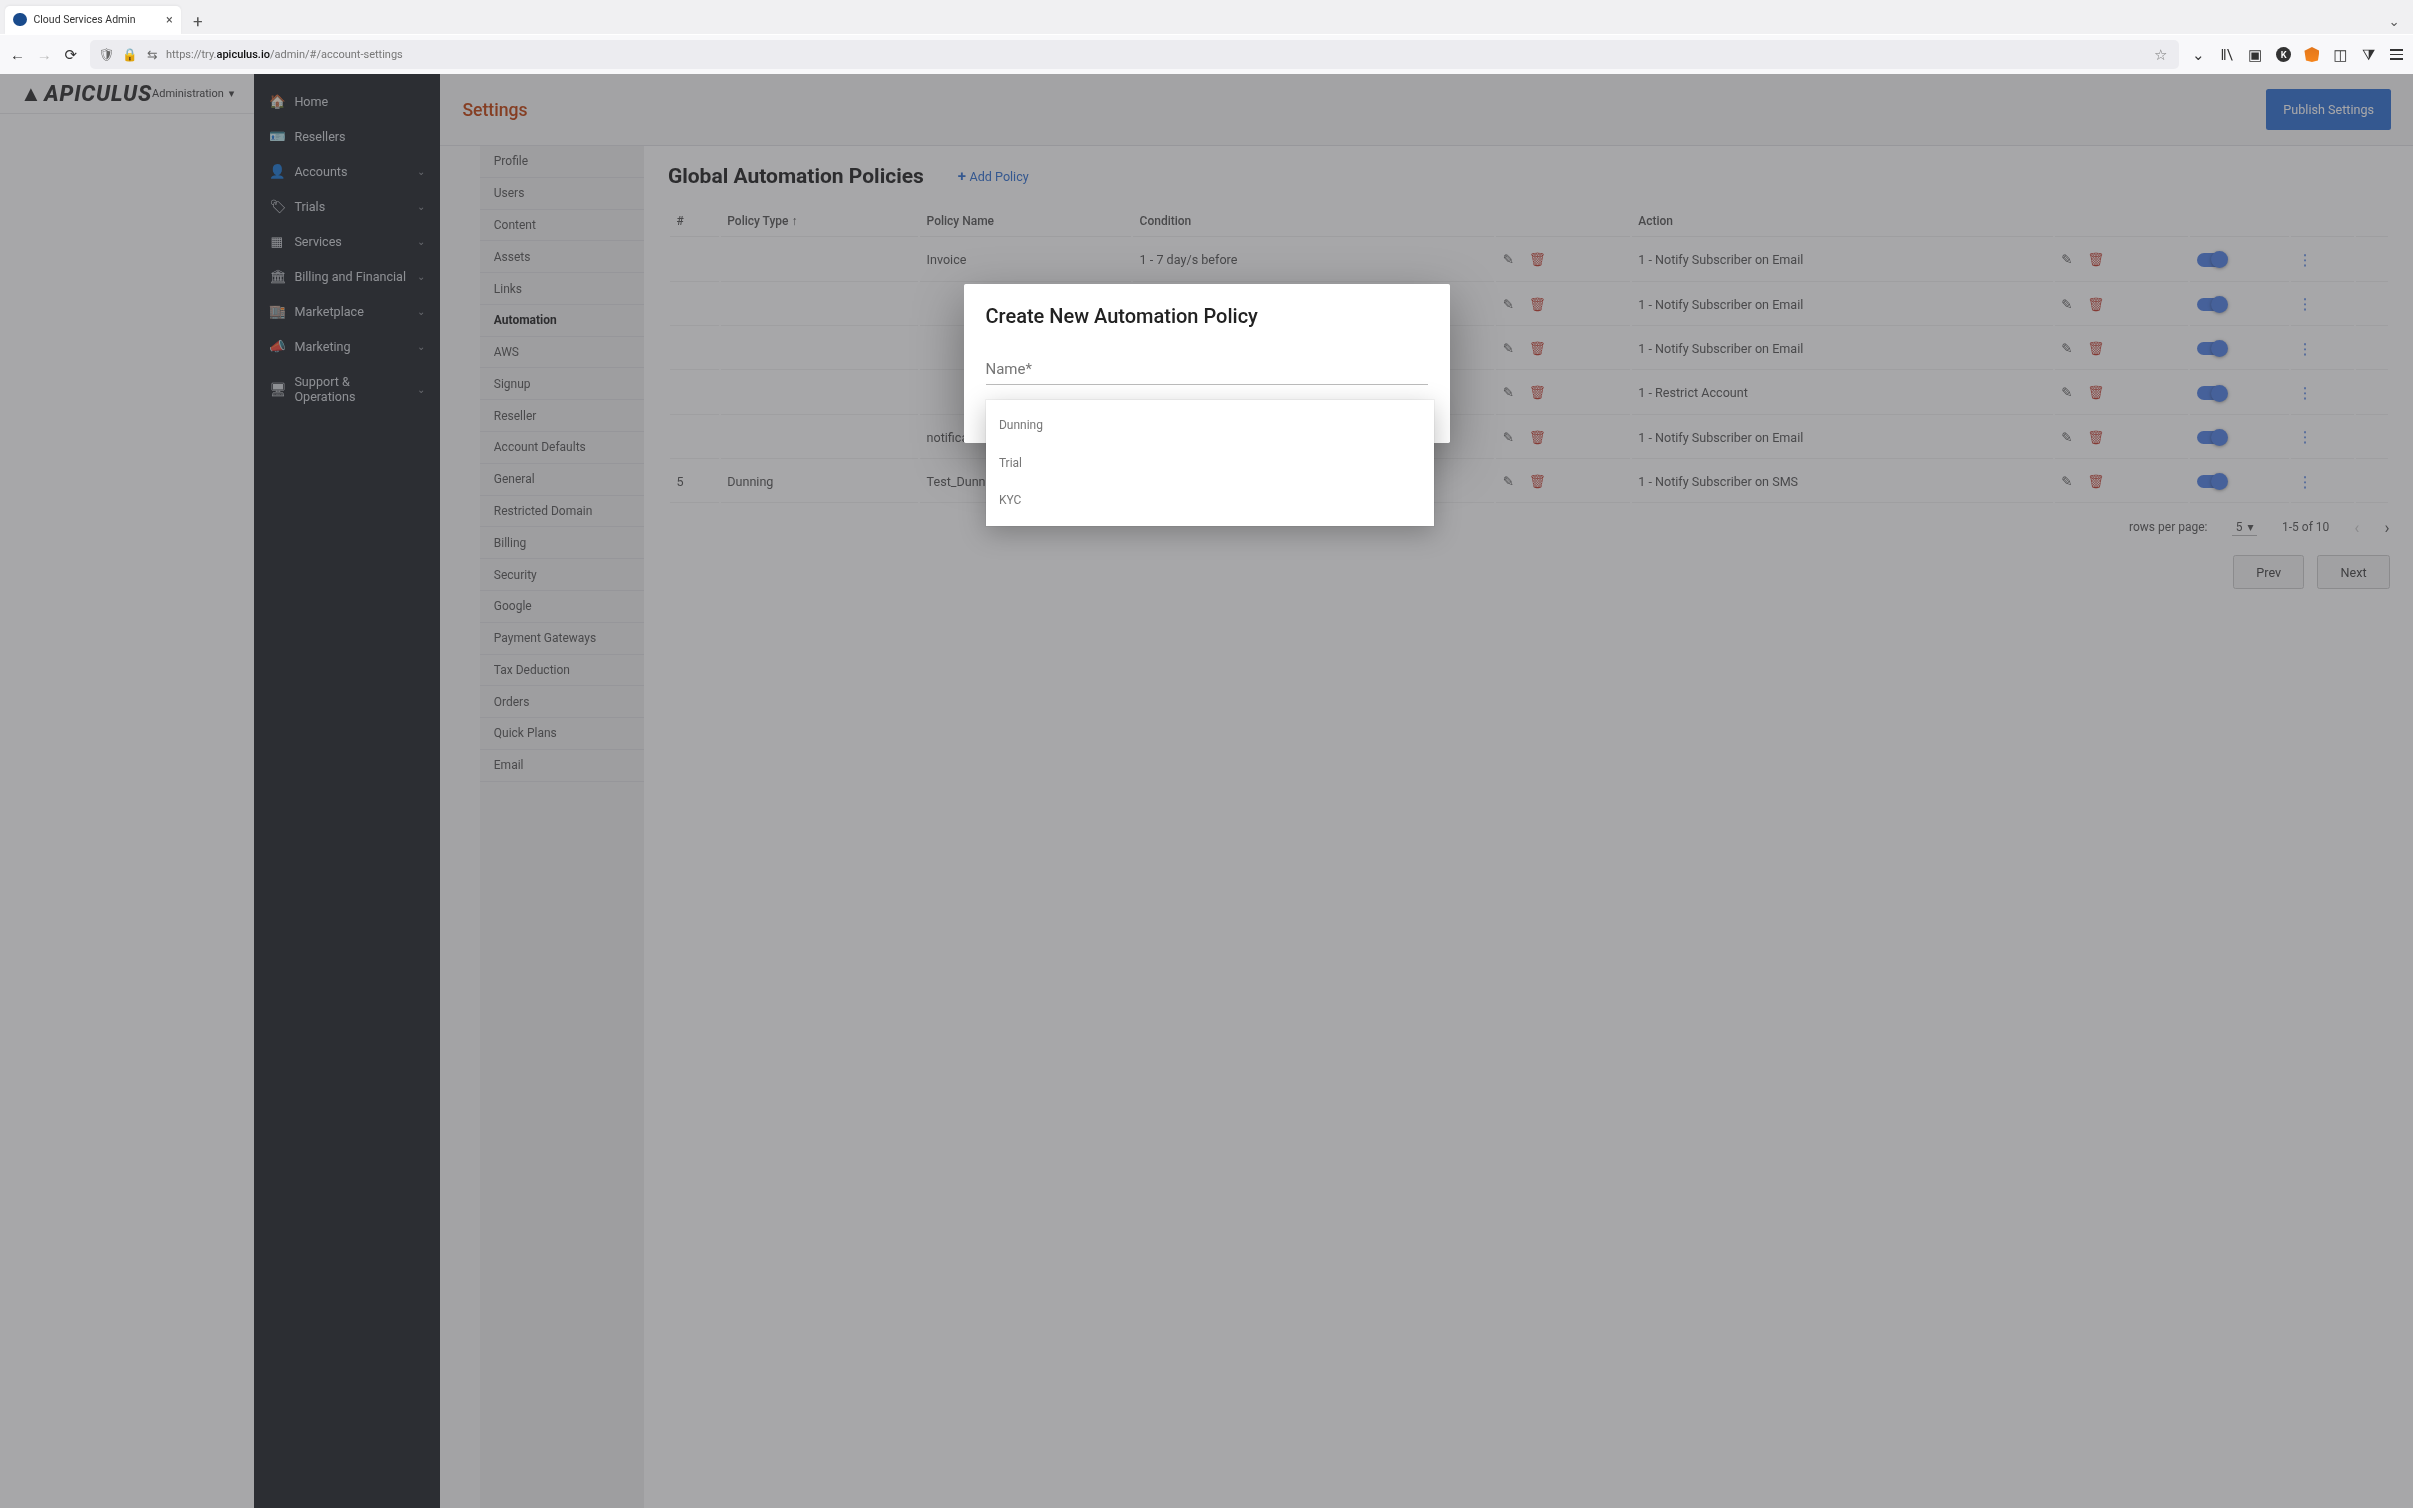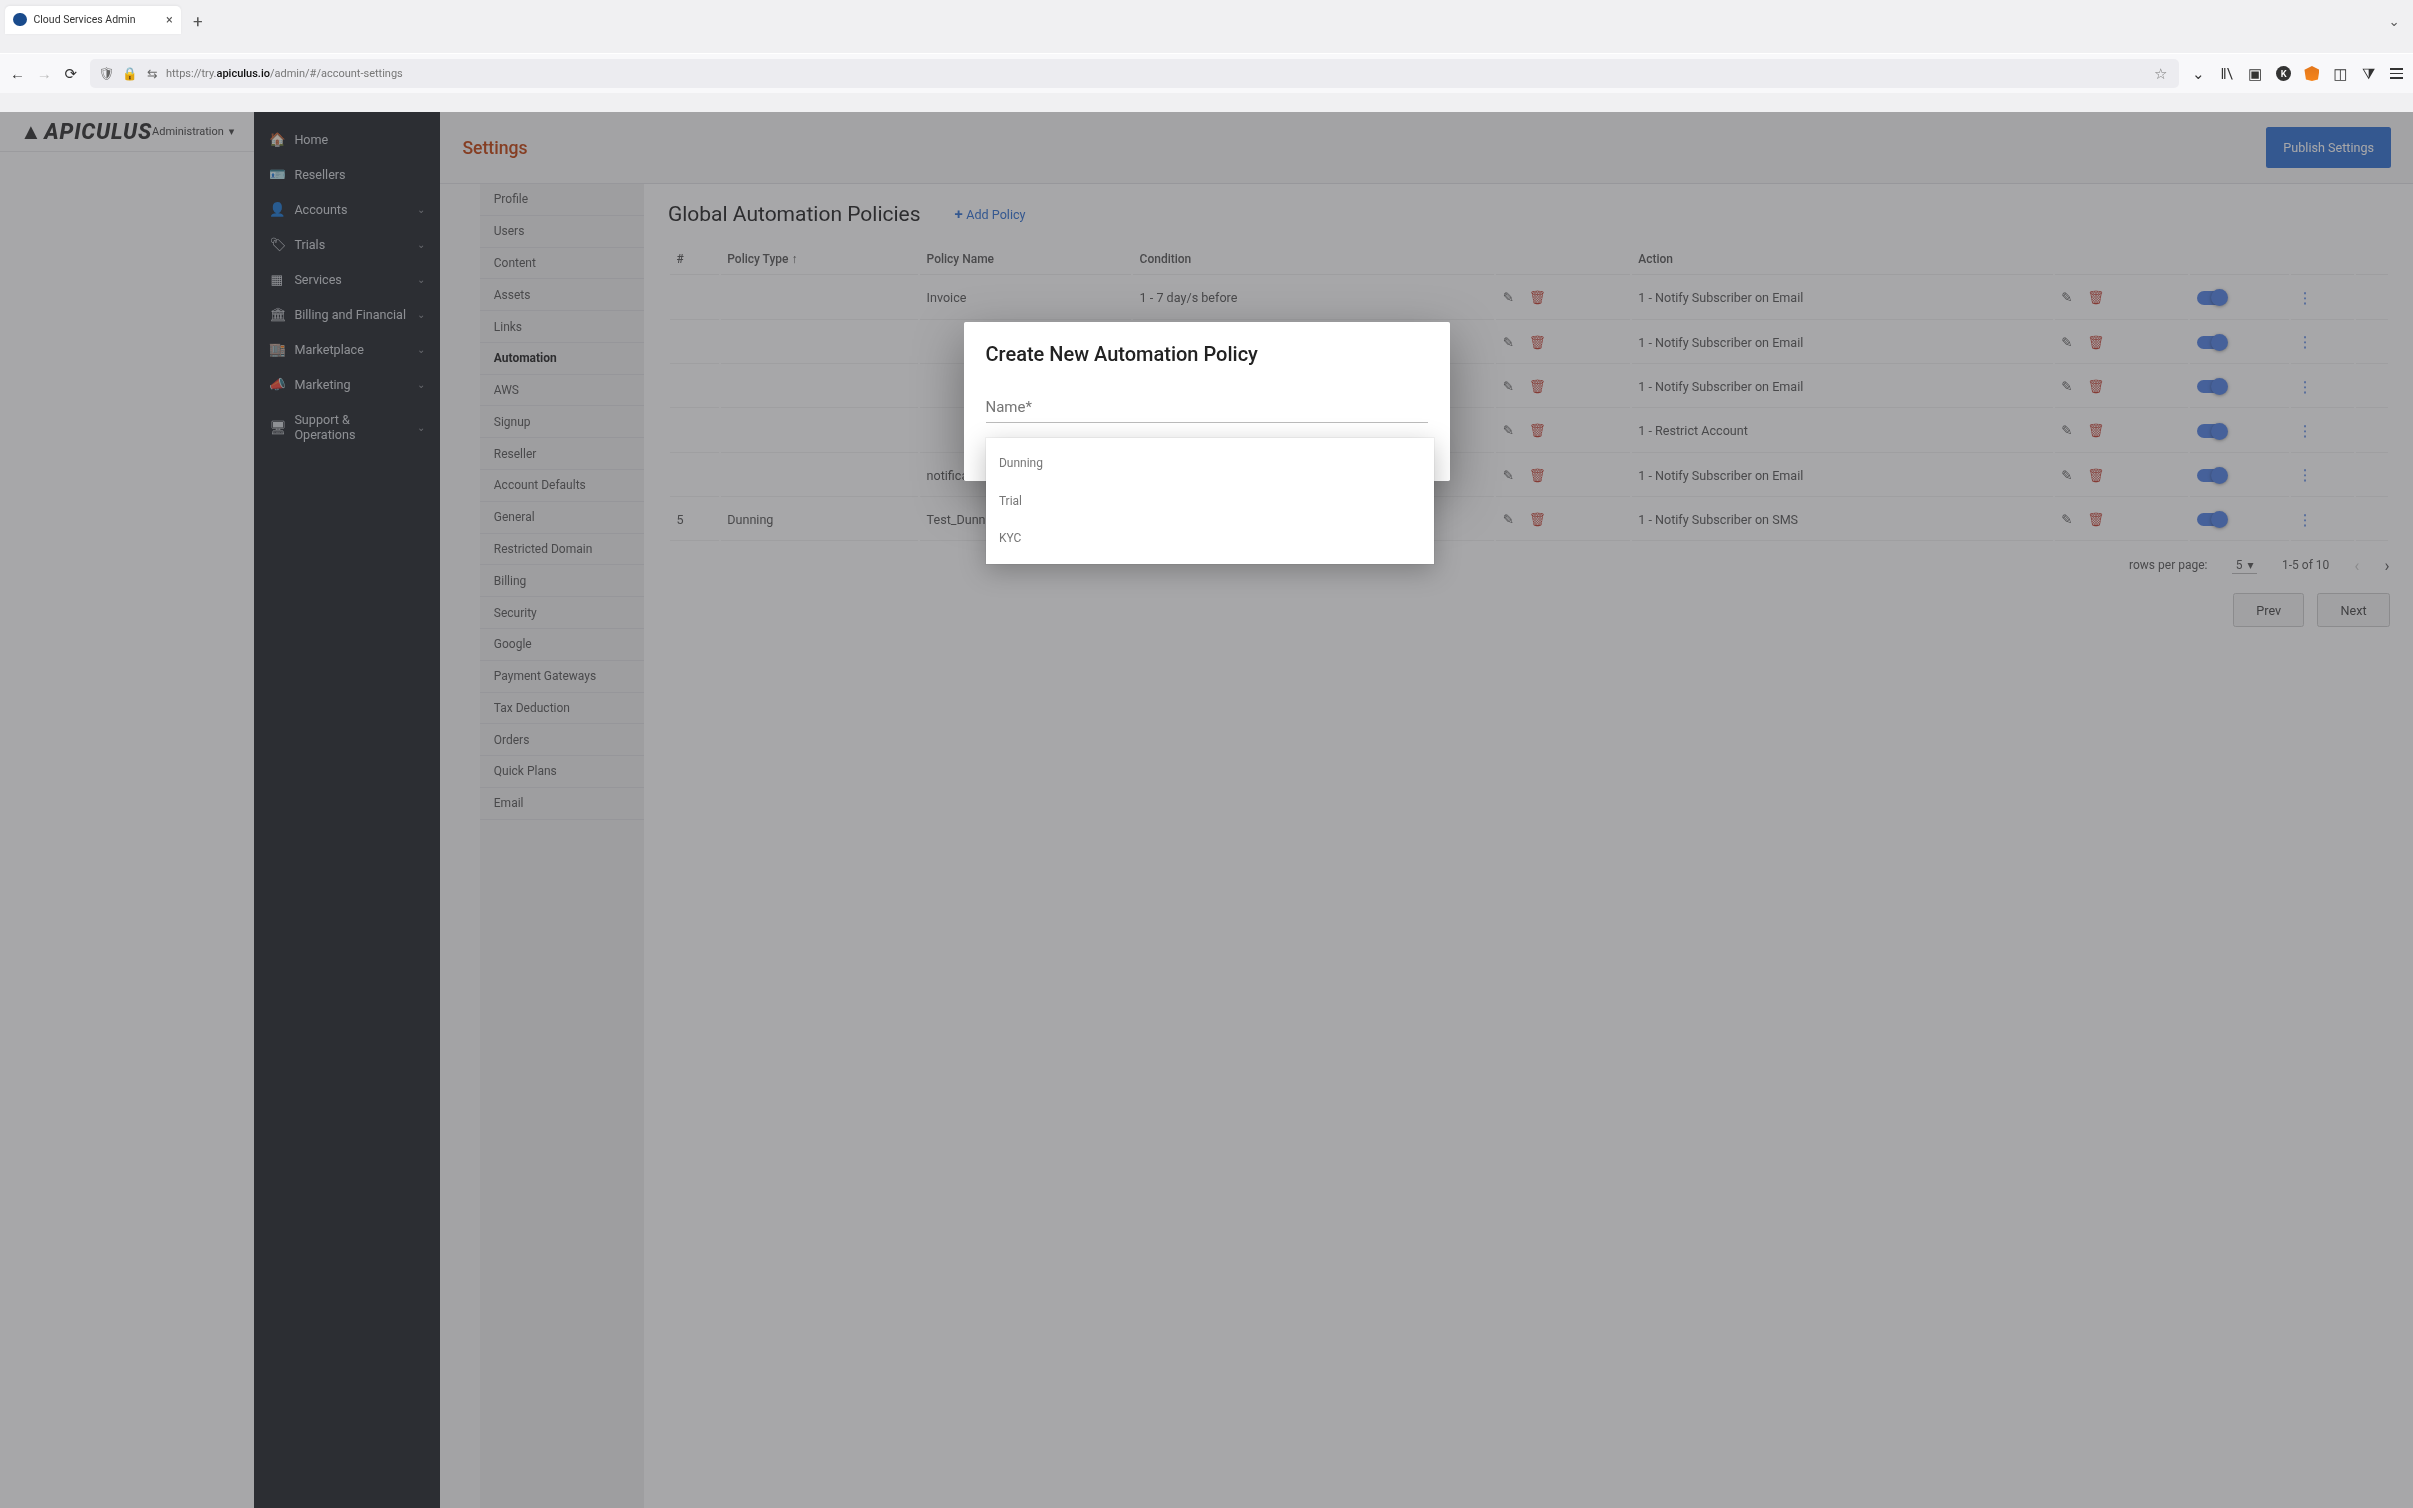--- a/index.html
+++ b/index.html
@@ -1,19 +1,19 @@
 <!DOCTYPE html>
 <html style="font-size:13.4px"><head>
 <meta charset="utf-8">
 <style>
 * { margin: 0; padding: 0; box-sizing: border-box; font-family: -apple-system, BlinkMacSystemFont, "Segoe UI", Roboto, sans-serif; }
 html, body { width: 100%; height: 100%; overflow: hidden; }
 
 
-.browser { width: 100%; height: 100%; display: flex; flex-direction: column; background: #f0f0f2; gap: 19px; }
+.browser { width: 100%; height: 100%; display: flex; flex-direction: column; background: #f0f0f2; }
 .tab-bar { height: 34px; background: #f0f0f2; display: flex; align-items: flex-end; padding-left: 5px; }
 .tab { background: #fff; height: 28.5px; min-width: 176px; border-radius: 5px 5px 0 0; display: flex; align-items: center; padding: 0 8.4px; gap: 6.7px; font-size: 10.5px; color: #333; box-shadow: 0 -0.8px 2.5px rgba(0,0,0,0.05); }
 .tab .favicon { width: 13.4px; height: 13.4px; border-radius: 50%; background: #1a4b8c; display: inline-block; }
 .tab .tab-close { margin-left: auto; font-size: 12.6px; color: #555; }
 .new-tab-btn { width: 23.5px; height: 23.5px; display:flex; align-items:center; justify-content:center; font-size: 17px; color:#555; margin-left: 5px; margin-bottom: 1.7px;}
 .tab-strip-chevron { margin-left:auto; margin-right: 13.4px; margin-bottom: 5px; color:#555; }
 
 .nav-bar { height: 40px; background: #f8f8fa; display: flex; align-items: center; padding: 0 10px; gap: 11.7px; border-top: 0.8px solid #fff; }
 .nav-icons { display: flex; gap: 11.7px; align-items: center; color: #555; }
 .nav-icons .icon, .ext-icons .icon { width: 15px; height: 15px; display:flex; align-items:center; justify-content:center; font-size: 15px; color:#333; }
@@ -48,21 +48,21 @@
 .page-head h1 { font-size: 17.6px; font-weight: 500; color:#c2410c; }
 .publish-btn { margin-left:auto; background:#2f6fd1; color:#fff; border:none; padding: 13px 17px; font-size: 12.6px; border-radius: 2.5px;}
 
 .panels { flex:1; display:flex; overflow:hidden; border-top: 0.8px solid #e2e2e6; padding-left: 40px;}
 .settings-nav { width: 164px; background:#efefef; overflow:auto; }
 .settings-nav .s-item { padding: 8.4px 13.4px; font-size: 12px; color:#555; border-bottom: 0.8px solid #e1e1e4;}
 .settings-nav .s-item.active { font-weight: 700; color:#222; }
 
 .main { flex:1; background:#fff; padding: 18.4px 23.5px; overflow:auto;}
 .main-title-row { display:flex; align-items:center; gap: 34px; margin-bottom: 15px;}
-.main-title-row h2 { font-size: 21px; font-weight: 400; color:#222;}
+.main-title-row h2 { font-size: 21px; font-weight: 700; color:#222;}
 .add-policy { color:#2f6fd1; font-size: 12.6px; display:flex; align-items:center; gap:3.4px;}
 .add-policy .plus{ font-size:15px; font-weight:600;}
 
 .policy-table { width:100%; font-size: 12.6px; color:#555; }
 .policy-table thead th { text-align:left; font-weight: 500; color:#555; padding: 8.4px 6.7px; border-bottom:0.8px solid #eee; font-size:12px;}
 .policy-table td { padding: 11.7px 6.7px; border-bottom: 0.8px solid #f1f1f1; vertical-align: middle; }
 .act-icons { display:flex; gap: 15px; align-items:center; }
 .pencil { color:#666; font-size: 13.4px;}
 .trash { color:#c0392b; font-size: 13.4px;}
 .toggle { width: 28.5px; height:13.4px; background:#4f80e3; border-radius: 8.4px; position:relative; }

